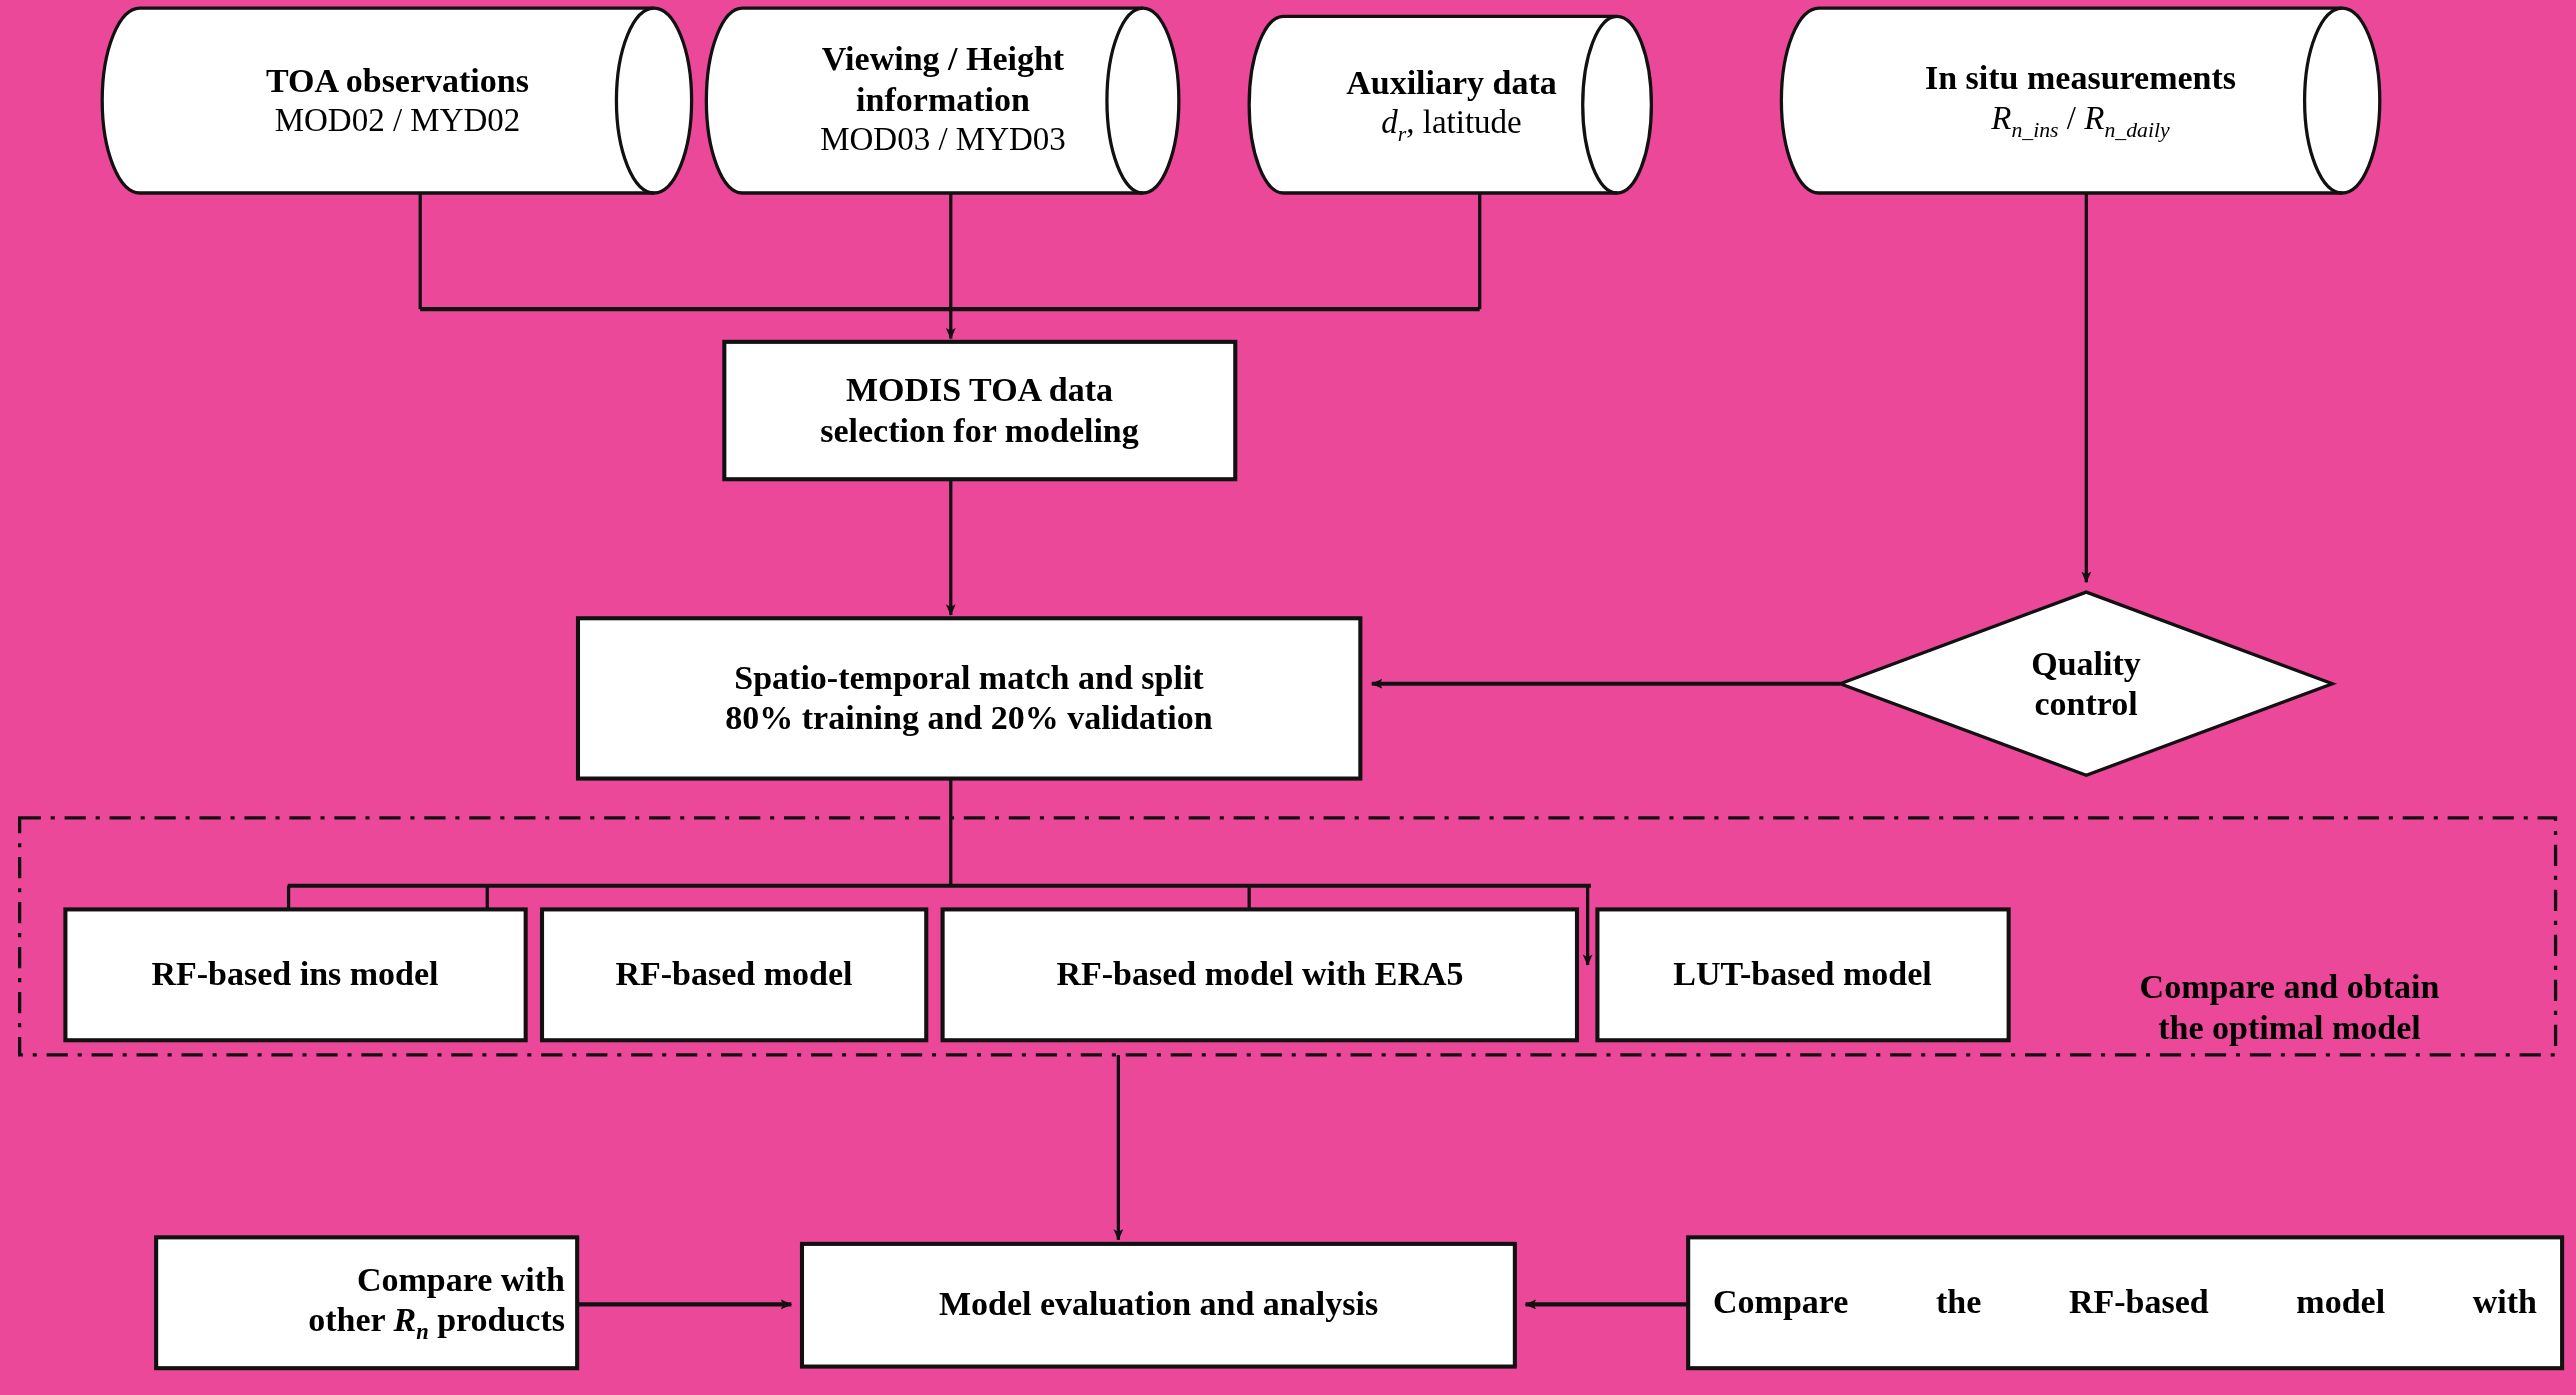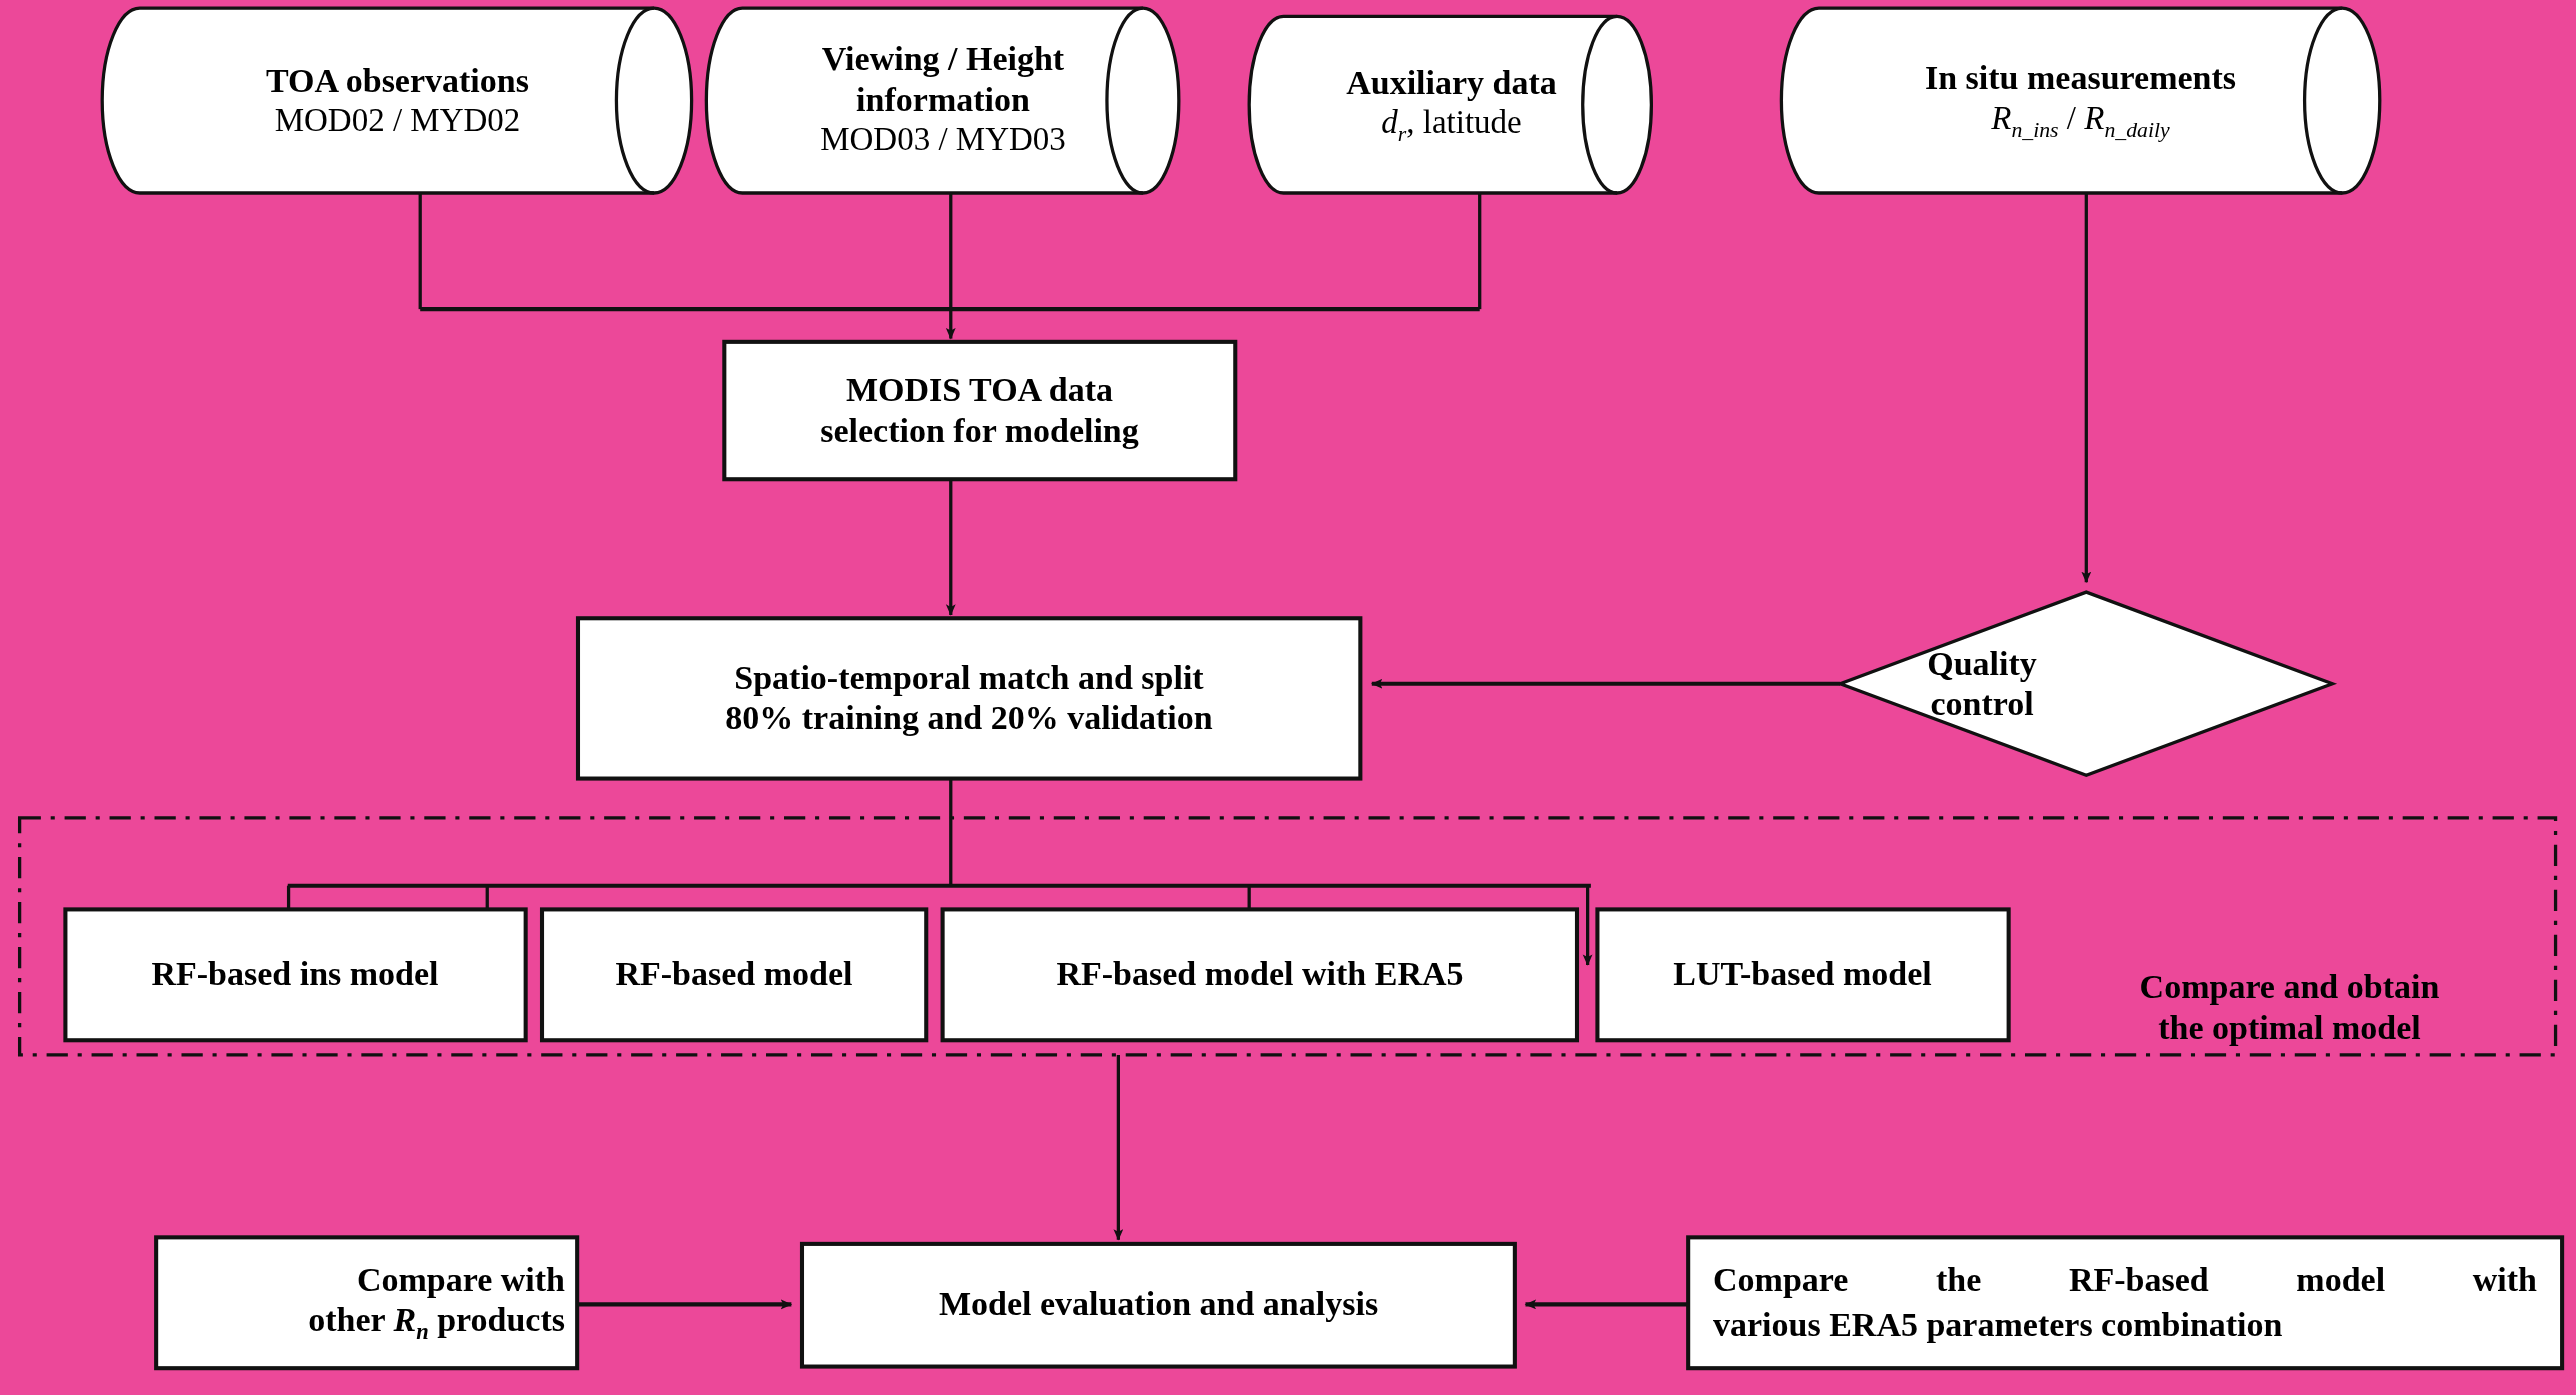--- a/index.html
+++ b/index.html
@@ -145,21 +145,21 @@
   <div class="node" style="left:724px;top:342px;width:511px;height:137px;">
     <div class="t-bold s62">MODIS TOA data</div>
     <div class="t-bold s62">selection for modeling</div>
   </div>
 
   <div class="node" style="left:578px;top:618px;width:782px;height:160px;">
     <div class="t-bold s62">Spatio-temporal match and split</div>
     <div class="t-bold s62">80% training and 20% validation</div>
   </div>
 
-  <div class="node" style="left:1834px;top:594px;width:296px;height:180px;">
+  <div class="node" style="left:1938px;top:594px;width:296px;height:180px;">
     <div class="t-bold s62">Quality</div>
     <div class="t-bold s62">control</div>
   </div>
 
   <div class="node" style="left:65px;top:909px;width:460px;height:131px;">
     <div class="t-bold s62">RF-based ins model</div>
   </div>
   <div class="node" style="left:542px;top:909px;width:384px;height:131px;">
     <div class="t-bold s62">RF-based model</div>
   </div>
@@ -181,17 +181,16 @@
       <span>other </span><span class="math"><span>R</span><sub>n</sub></span><span> products</span>
     </div>
   </div>
 
   <div class="node" style="left:802px;top:1243px;width:713px;height:123px;">
     <div class="t-bold s62">Model evaluation and analysis</div>
   </div>
 
   <div class="node" style="left:1688px;top:1237px;width:874px;height:131px;padding:0 25px;">
     <div class="justify s62" style="width:100%;">Compare the RF-based model with</div>
-    <div class="justify s62" style="width:100%;text-align-last:left;">various ERA5 parameters combination</div>
   </div>
 
 </div>
 
 
 </body></html>

